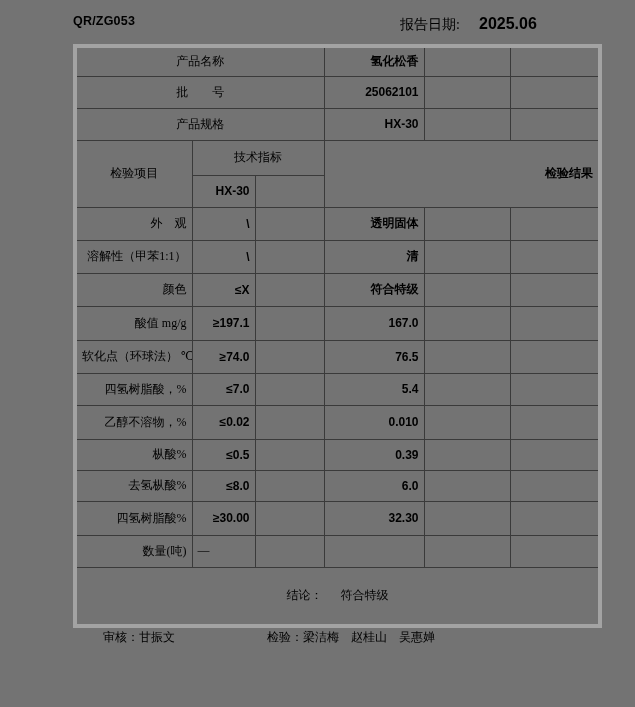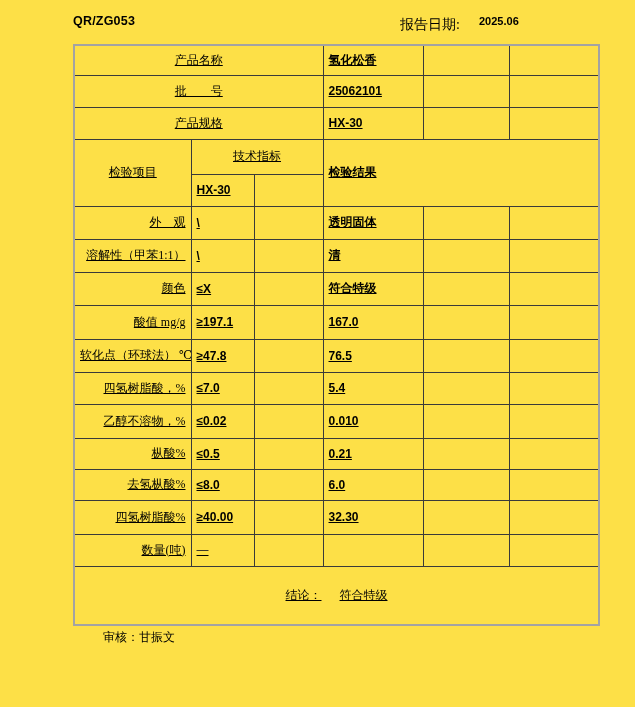--- a/index.html
+++ b/index.html
@@ -1,63 +1,62 @@
 <!DOCTYPE html>
 <html><head>
 <meta charset="utf-8">
 <style>
   html, body { margin: 0; padding: 0; background: #ffffff; }
   .page {
     position: relative;
     width: 635px;
     height: 707px;
-    background: #fde047;
+    background: #737373;
     color: #000000;
     font-family: "Liberation Sans", "DejaVu Sans", sans-serif;
     overflow: hidden;
   }
   .doc-code {
     position: absolute; left: 73px; top: 14px;
     font-size: 12.5px; font-weight: bold; letter-spacing: 0.2px;
   }
   .date-label {
     position: absolute; left: 400px; top: 16px;
     font-family: "Liberation Serif", "DejaVu Serif", serif;
     font-size: 14px;
   }
   .date-value {
     position: absolute; left: 479px; top: 15px;
-    font-size: 11px; font-weight: bold;
+    font-size: 16px; font-weight: bold;
   }
   table.report {
     position: absolute; left: 73px; top: 44px;
     width: 526px;
     border-collapse: collapse;
     table-layout: fixed;
-    border: 2px solid #a3a3a3;
-    text-decoration: underline;
+    border: 4px solid #a3a3a3;
   }
   table.report td {
     border: 1px solid #3a3a3a;
     padding: 0 5px;
     font-size: 12px;
     vertical-align: middle;
     overflow: hidden;
     white-space: nowrap;
   }
   td.lab {   
     font-family: "Liberation Serif", "DejaVu Serif", serif;
     text-align: center;
   }
   td.item {  
     font-family: "Liberation Serif", "DejaVu Serif", serif;
     text-align: right;
   }
   td.val {   
-    text-align: left;
+    text-align: right;
     font-weight: bold;
     font-size: 11.5px;
   }
   td.dash {  
     text-align: left;
     font-weight: normal;
     font-size: 11.5px;
     color: #222222;
   }
   td.conc {
@@ -152,21 +151,21 @@
       <tr style="height:34px">
         <td class="item">酸值 mg/g</td>
         <td class="val">≥197.1</td>
         <td></td>
         <td class="val">167.0</td>
         <td></td>
         <td></td>
       </tr>
       <tr style="height:33px">
         <td class="item">软化点（环球法） ℃</td>
-        <td class="val">≥47.8</td>
+        <td class="val">≥74.0</td>
         <td></td>
         <td class="val">76.5</td>
         <td></td>
         <td></td>
       </tr>
       <tr style="height:32px">
         <td class="item">四氢树脂酸，%</td>
         <td class="val">≤7.0</td>
         <td></td>
         <td class="val">5.4</td>
@@ -178,35 +177,35 @@
         <td class="val">≤0.02</td>
         <td></td>
         <td class="val">0.010</td>
         <td></td>
         <td></td>
       </tr>
       <tr style="height:31px">
         <td class="item">枞酸%</td>
         <td class="val">≤0.5</td>
         <td></td>
-        <td class="val">0.21</td>
+        <td class="val">0.39</td>
         <td></td>
         <td></td>
       </tr>
       <tr style="height:31px">
         <td class="item">去氢枞酸%</td>
         <td class="val">≤8.0</td>
         <td></td>
         <td class="val">6.0</td>
         <td></td>
         <td></td>
       </tr>
       <tr style="height:34px">
         <td class="item">四氢树脂酸%</td>
-        <td class="val">≥40.00</td>
+        <td class="val">≥30.00</td>
         <td></td>
         <td class="val">32.30</td>
         <td></td>
         <td></td>
       </tr>
       <tr style="height:32px">
         <td class="item">数量(吨)</td>
         <td class="dash">—</td>
         <td></td>
         <td class="val"></td>
@@ -216,14 +215,15 @@
 
       <tr style="height:59px">
         <td colspan="6" class="conc">
           <span>结论：</span><span class="conc-value">符合特级</span>
         </td>
       </tr>
     </tbody>
   </table>
 
   <span class="footer-sign sign-review"><span>审核：</span><span>甘振文</span></span>
+  <span class="footer-sign sign-inspect"><span>检验：</span><span>梁洁梅　赵桂山　吴惠婵</span></span>
 
 </div>
 
 </body></html>

